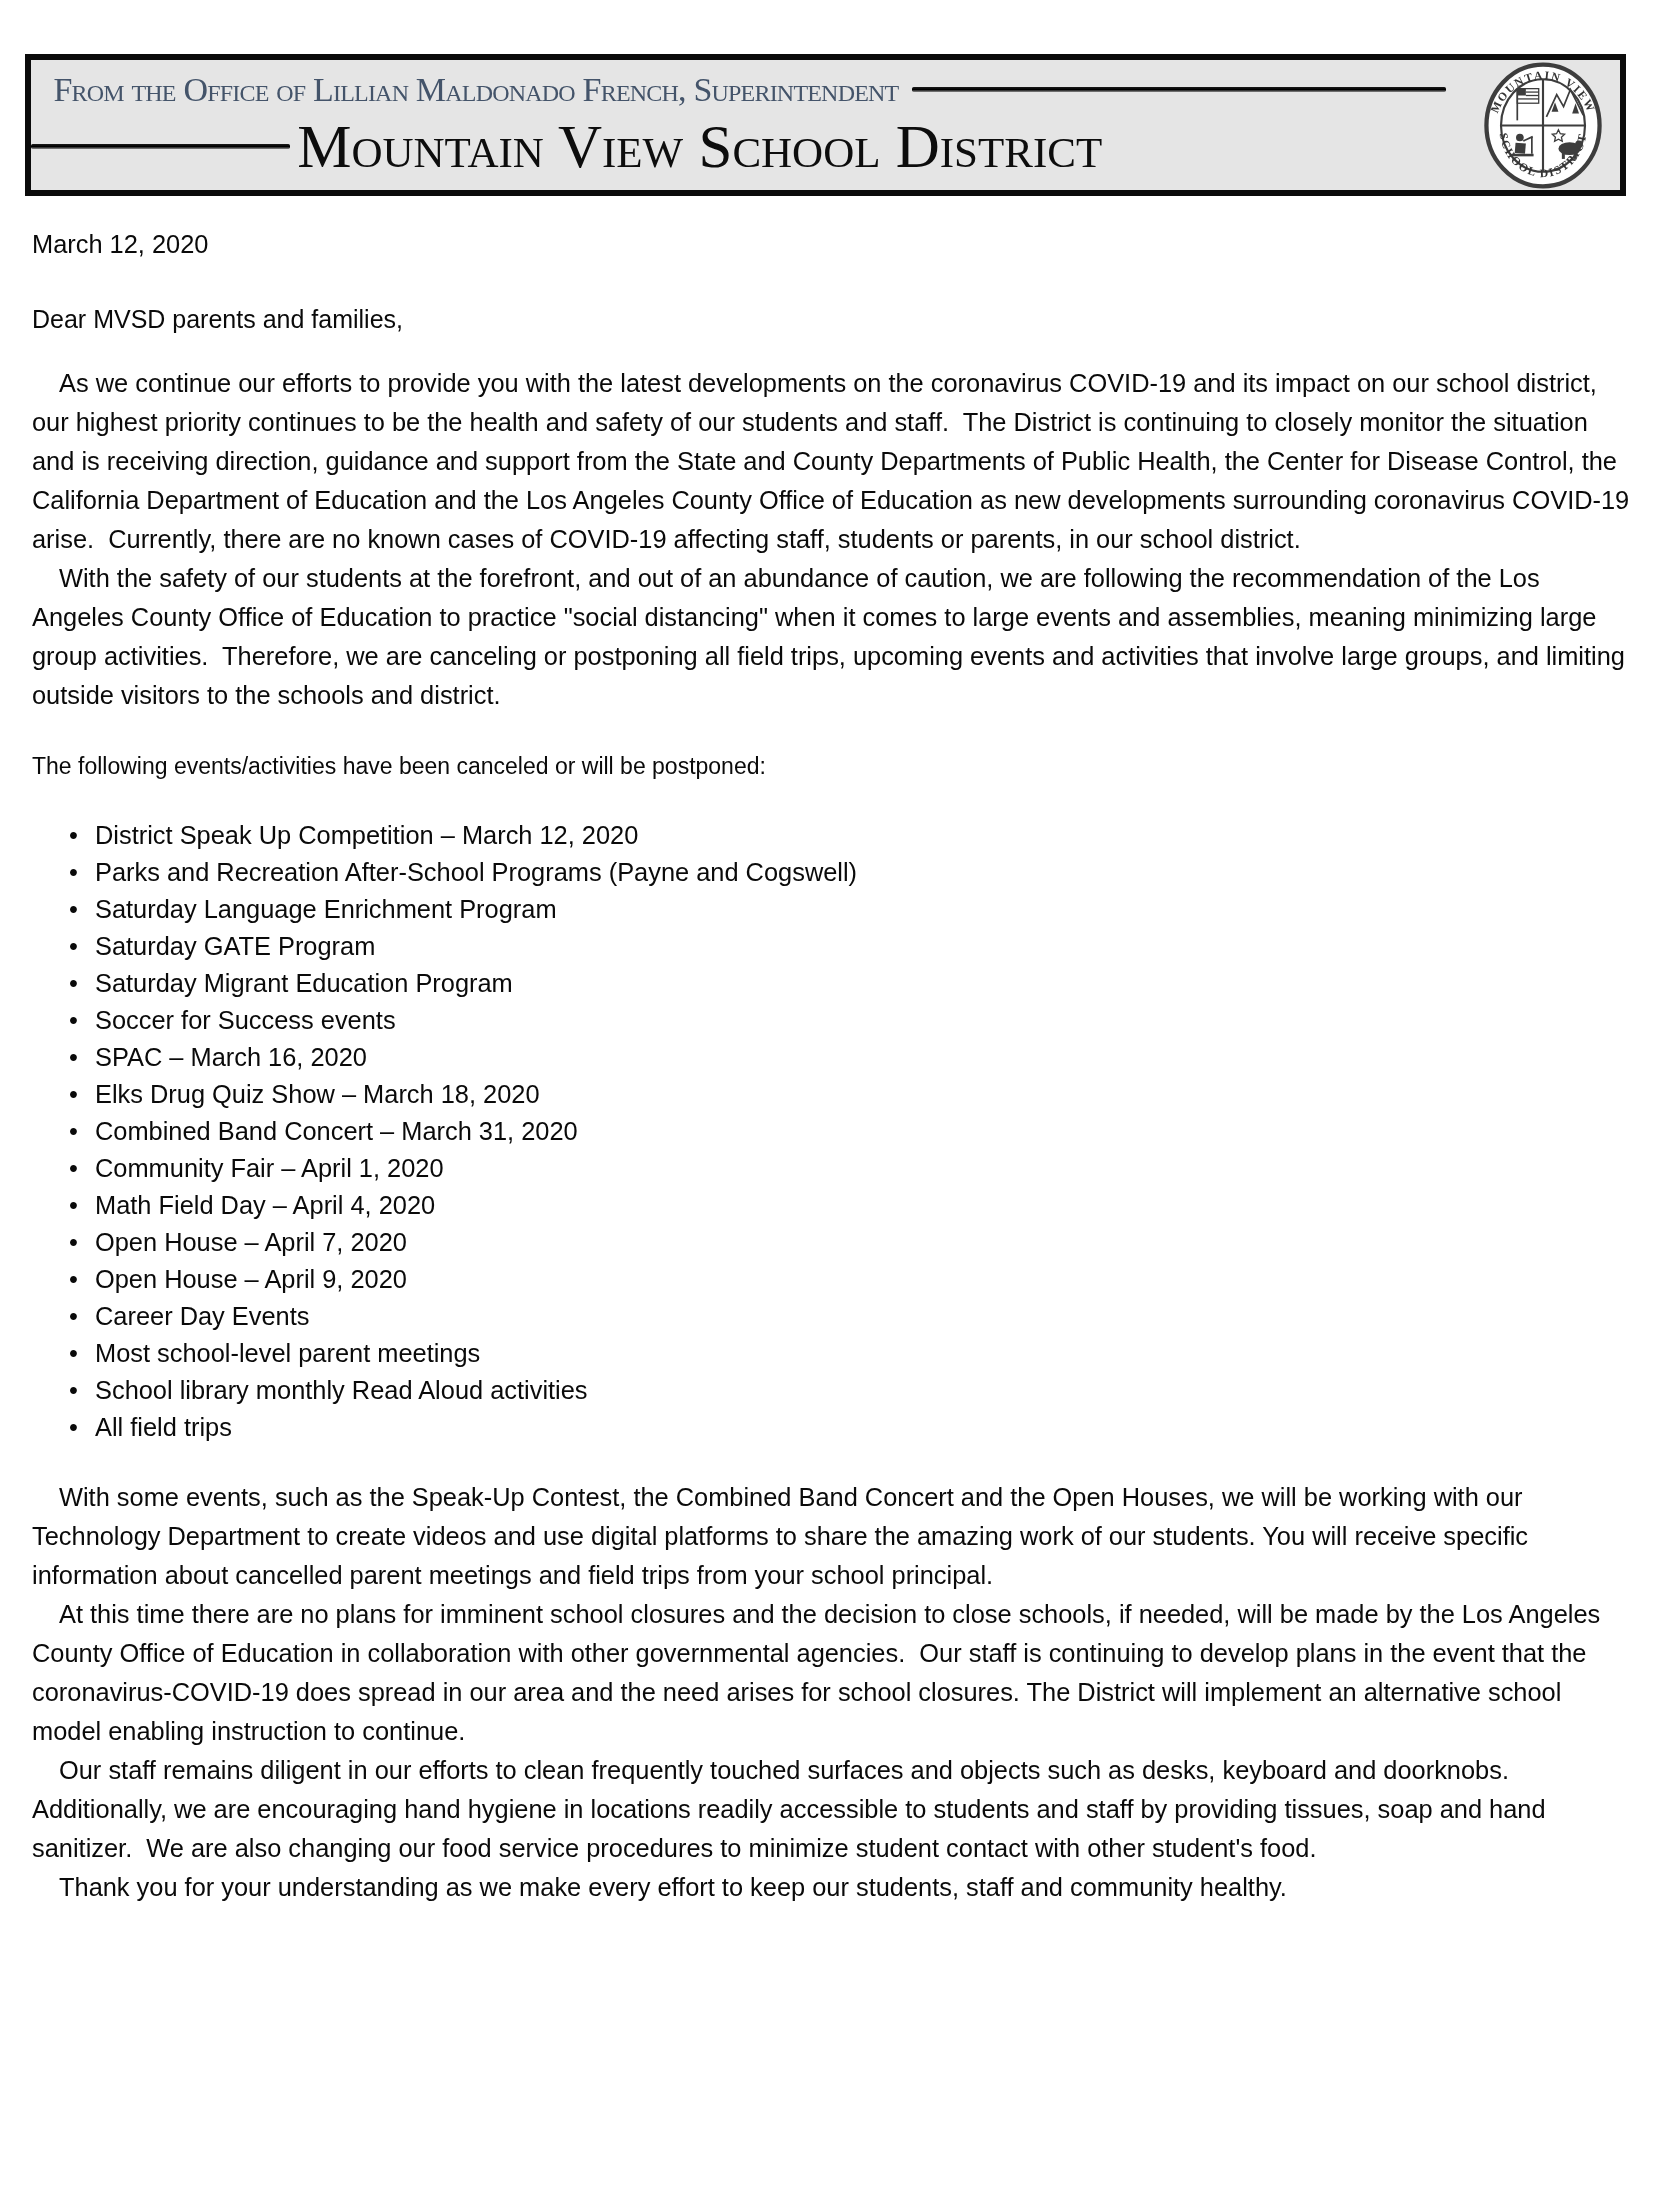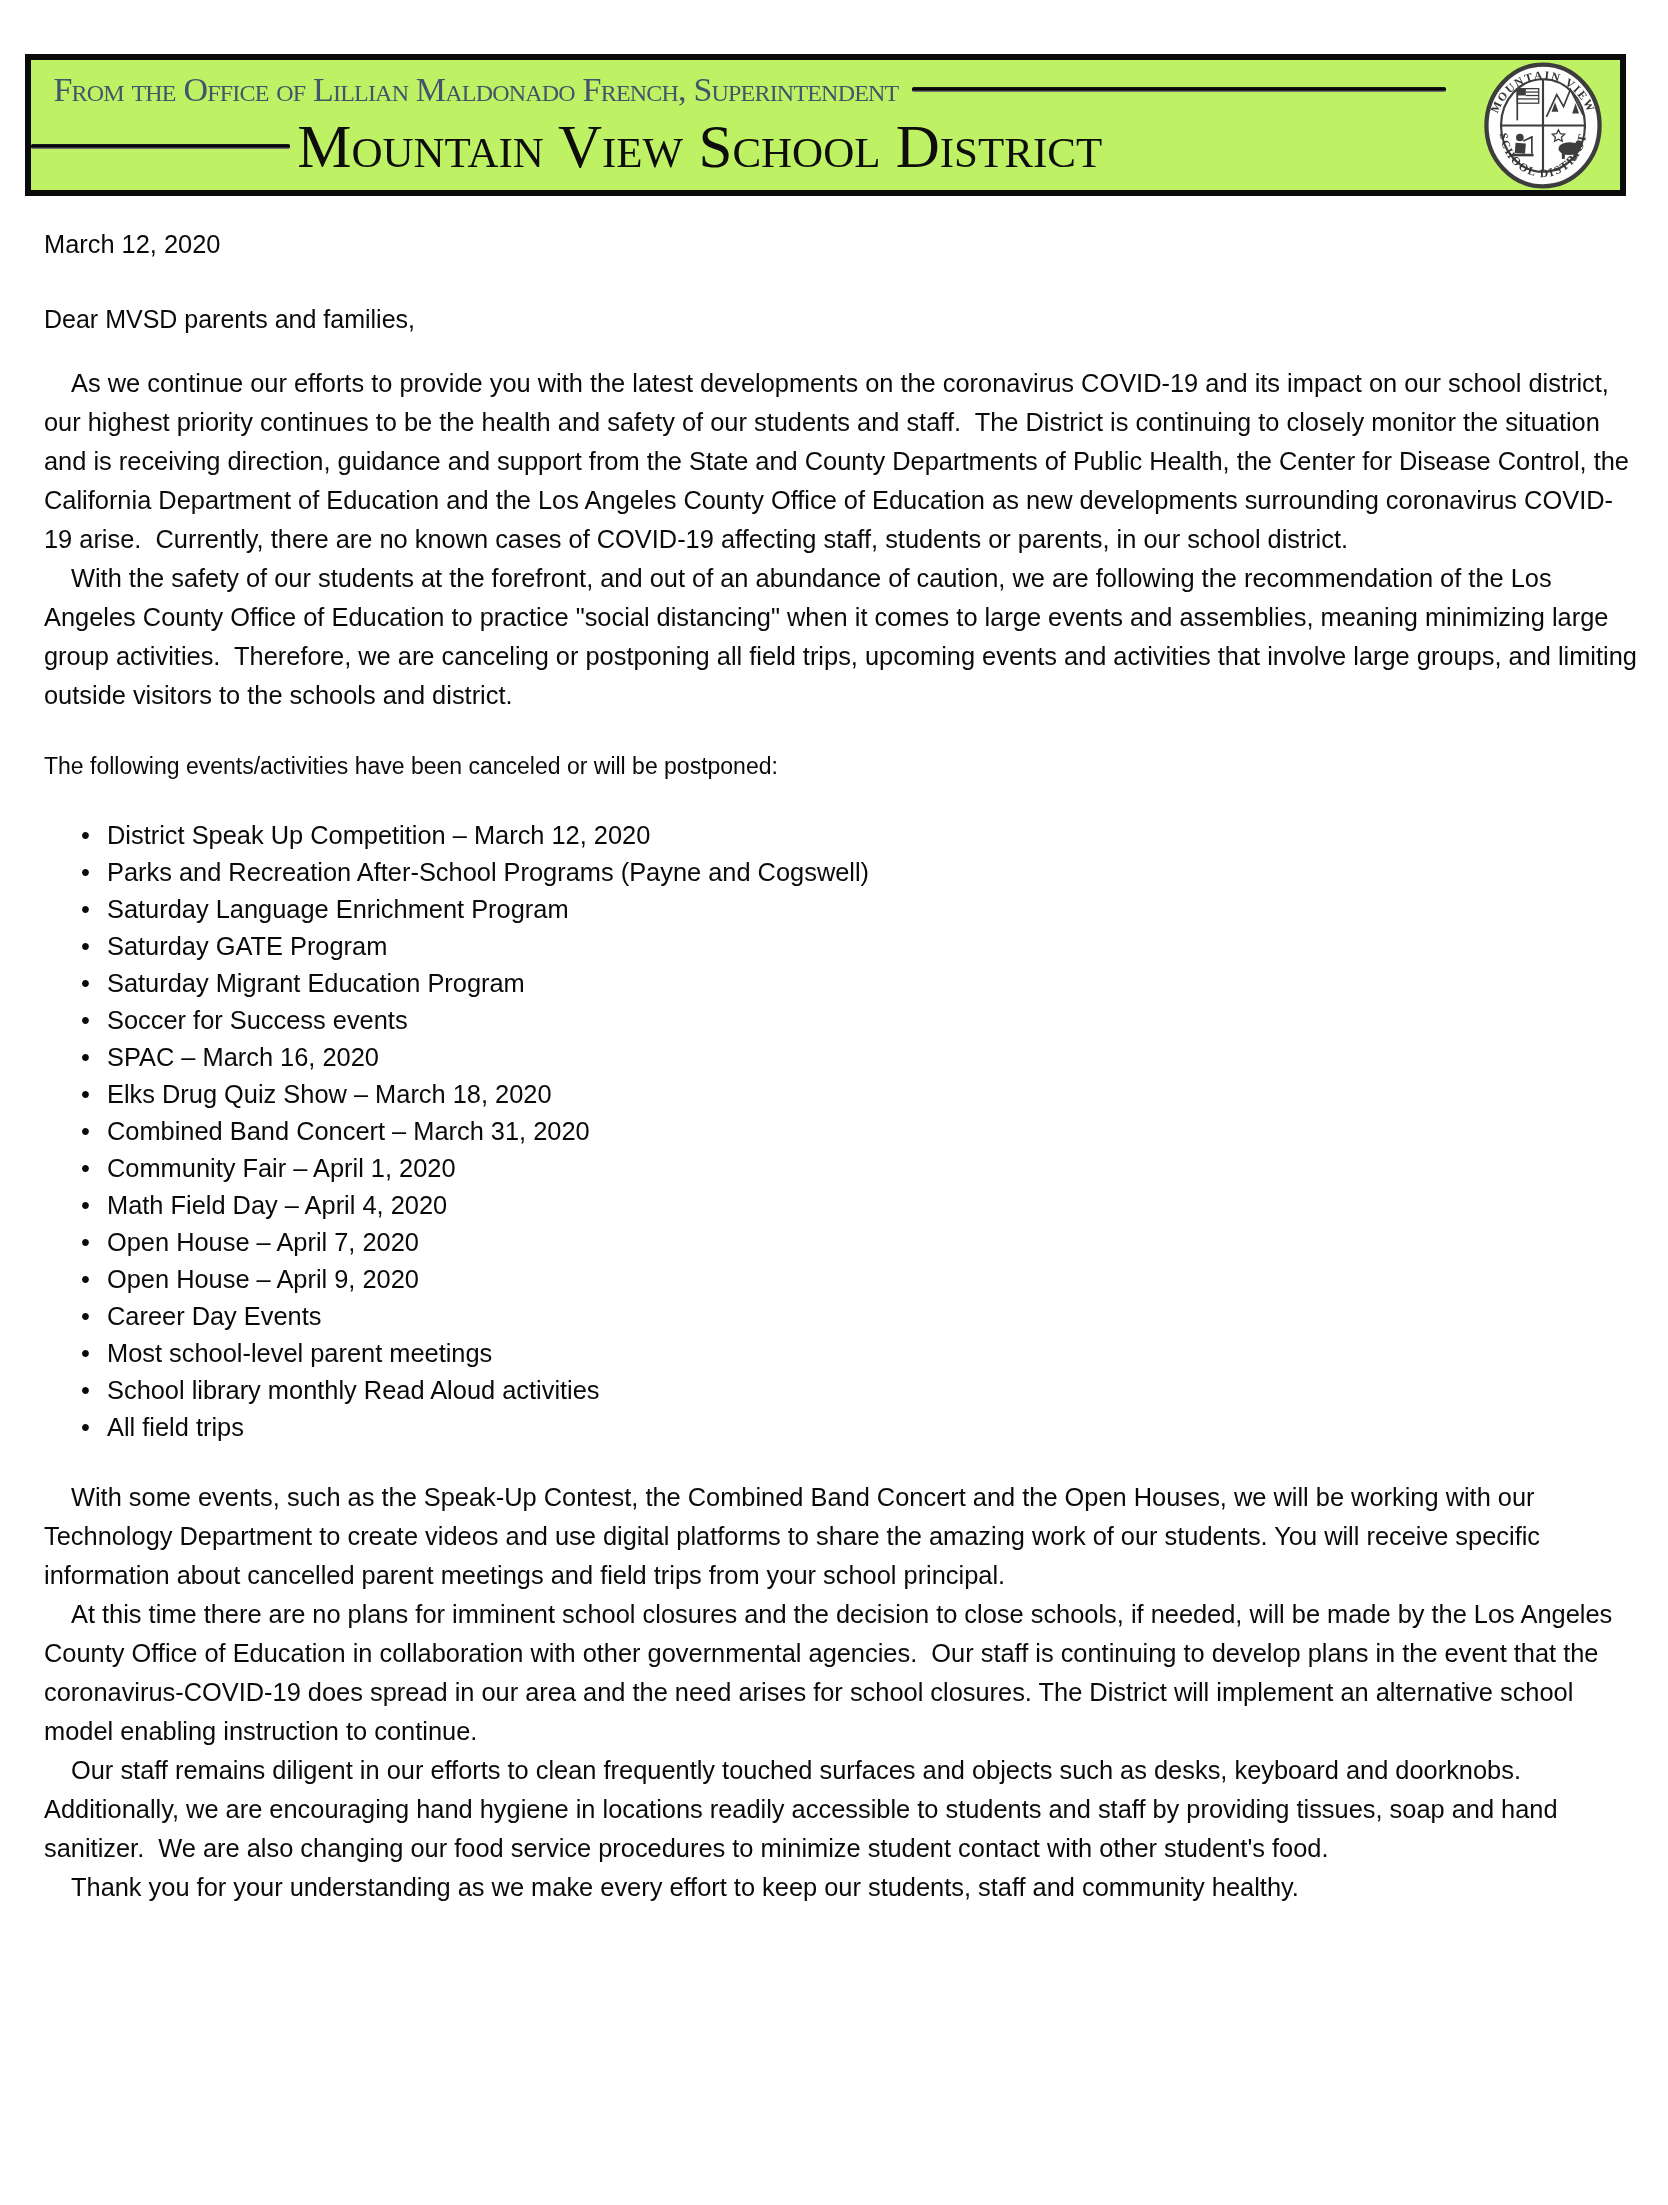--- a/index.html
+++ b/index.html
@@ -11,21 +11,21 @@
     font-family: "Liberation Sans", "DejaVu Sans", sans-serif;
     overflow: hidden;
   }
 
   
   .letterhead {
     margin: 54px 42px 0 25.4px;
     height: 142px;
     border: 6px solid #0b0b0b;
     position: relative;
-    background: #bef264;
+    background: #e5e5e5;
     padding: 10.2px 0 0 22px;
   }
   .lh-rows { margin-right: 174px; }
   .lh-row1 { display: flex; align-items: center; height: 39px; }
   .office-line {
     font-family: "Liberation Serif", "DejaVu Serif", serif;
     font-variant: small-caps;
     font-size: 34px;
     line-height: 1;
     letter-spacing: -0.8px;
@@ -50,21 +50,21 @@
     margin: 0 0 0 6.8px;
     white-space: nowrap;
   }
   .seal {
     position: absolute;
     top: 1.7px; right: 17px;
     width: 120px; height: 127px;
   }
 
   
-  .letter { padding: 0 31px 0 44px; }
+  .letter { padding: 0 31px 0 32px; }
   .date { margin: 29px 0 0; font-size: 25.4px; line-height: 39px; }
   .salutation { margin: 36px 0 0; font-size: 25px; line-height: 39px; }
   .para {
     margin: 0;
     font-size: 25.4px;
     line-height: 39px;
     white-space: pre-wrap;
   }
   .indent { text-indent: 27px; }
   .first-para { margin-top: 25.4px; }

